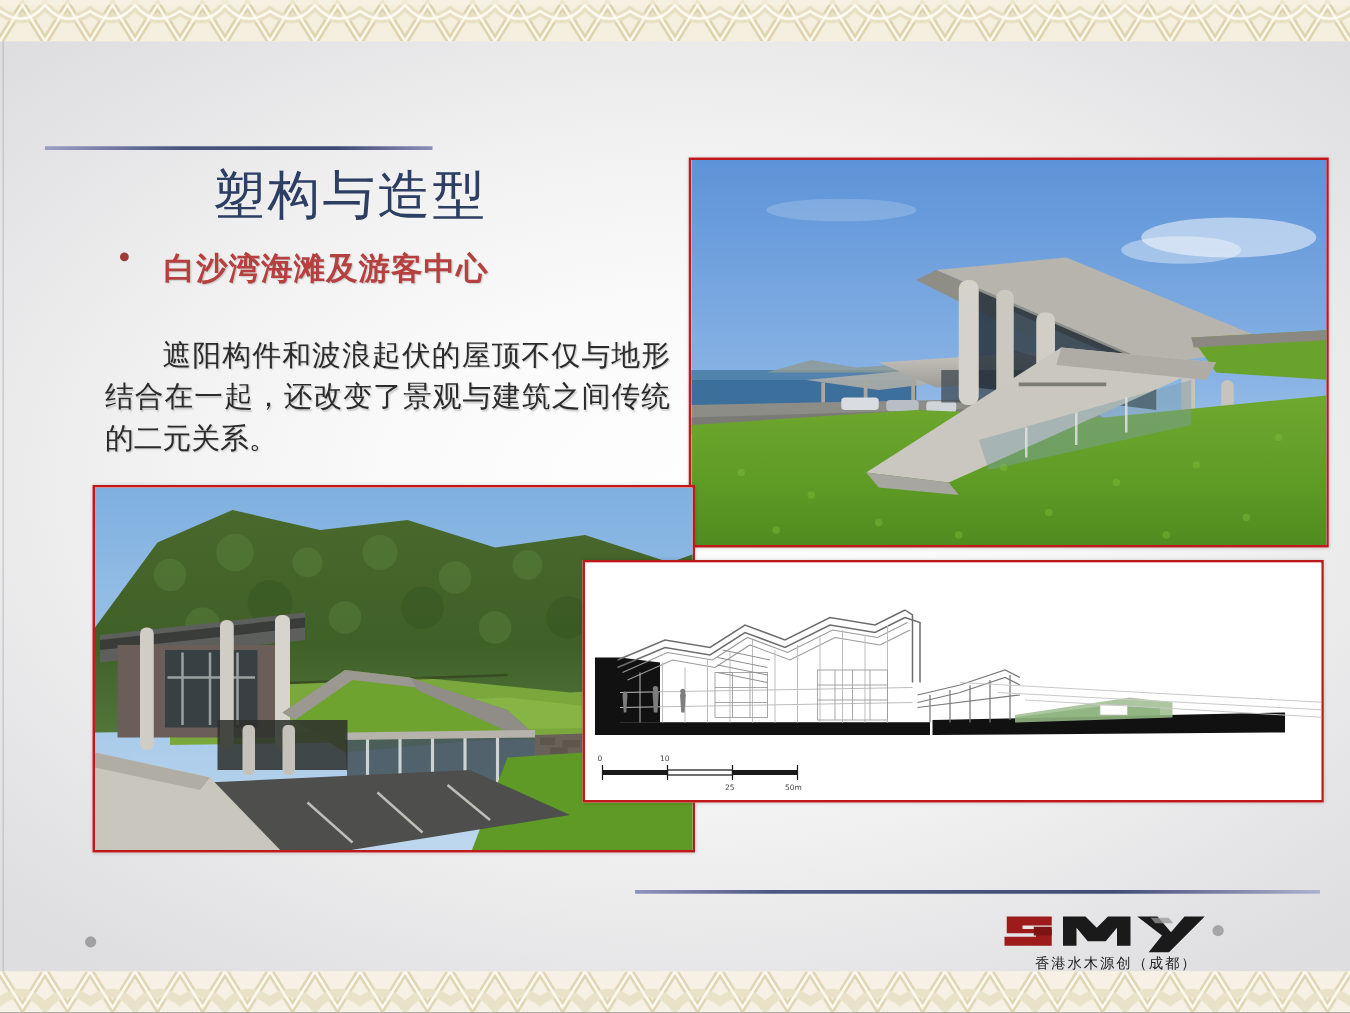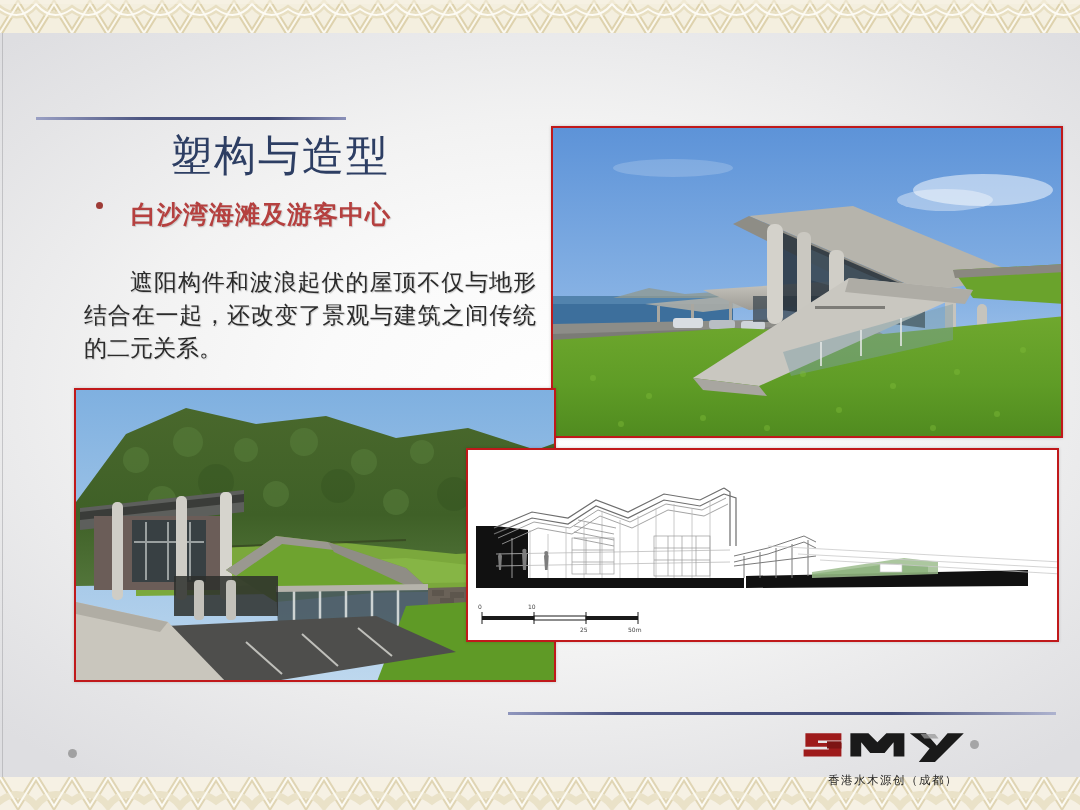--- a/index.html
+++ b/index.html
@@ -92,21 +92,21 @@
     white-space: nowrap;
     font-family: "DejaVu Sans", "Liberation Sans", sans-serif;
   }
 
   
   .body-text {
     position: absolute;
     left: 84px;
     top: 268px;
     width: 452px;
-    font-family: Liberation Mono, monospace;
+    font-family: Liberation Serif, serif;
     font-size: 23px;
     line-height: 33px;
     color: #2b2b2b;
     text-indent: 2em;
     text-align: justify;
     text-shadow: 1px 1px 1px rgba(160,160,160,0.5);
   }
 
   
   .photo-frame {
@@ -148,21 +148,21 @@
     text-align: center;
   }
   .logo-mark {
     display: block;
     height: 36px;
   }
   .logo-caption {
     font-size: 11.5px;
     color: #1d1d1d;
     letter-spacing: 1.5px;
-    margin-top: 11px;
+    margin-top: 1px;
     font-family: "DejaVu Sans", "Liberation Sans", sans-serif;
     white-space: nowrap;
   }
   .logo-sheen {
     position: absolute;
     left: 170px; top: 14px;
     width: 9px; height: 9px;
     border-radius: 50%;
     background: #8b8b8b;
     opacity: .7;

